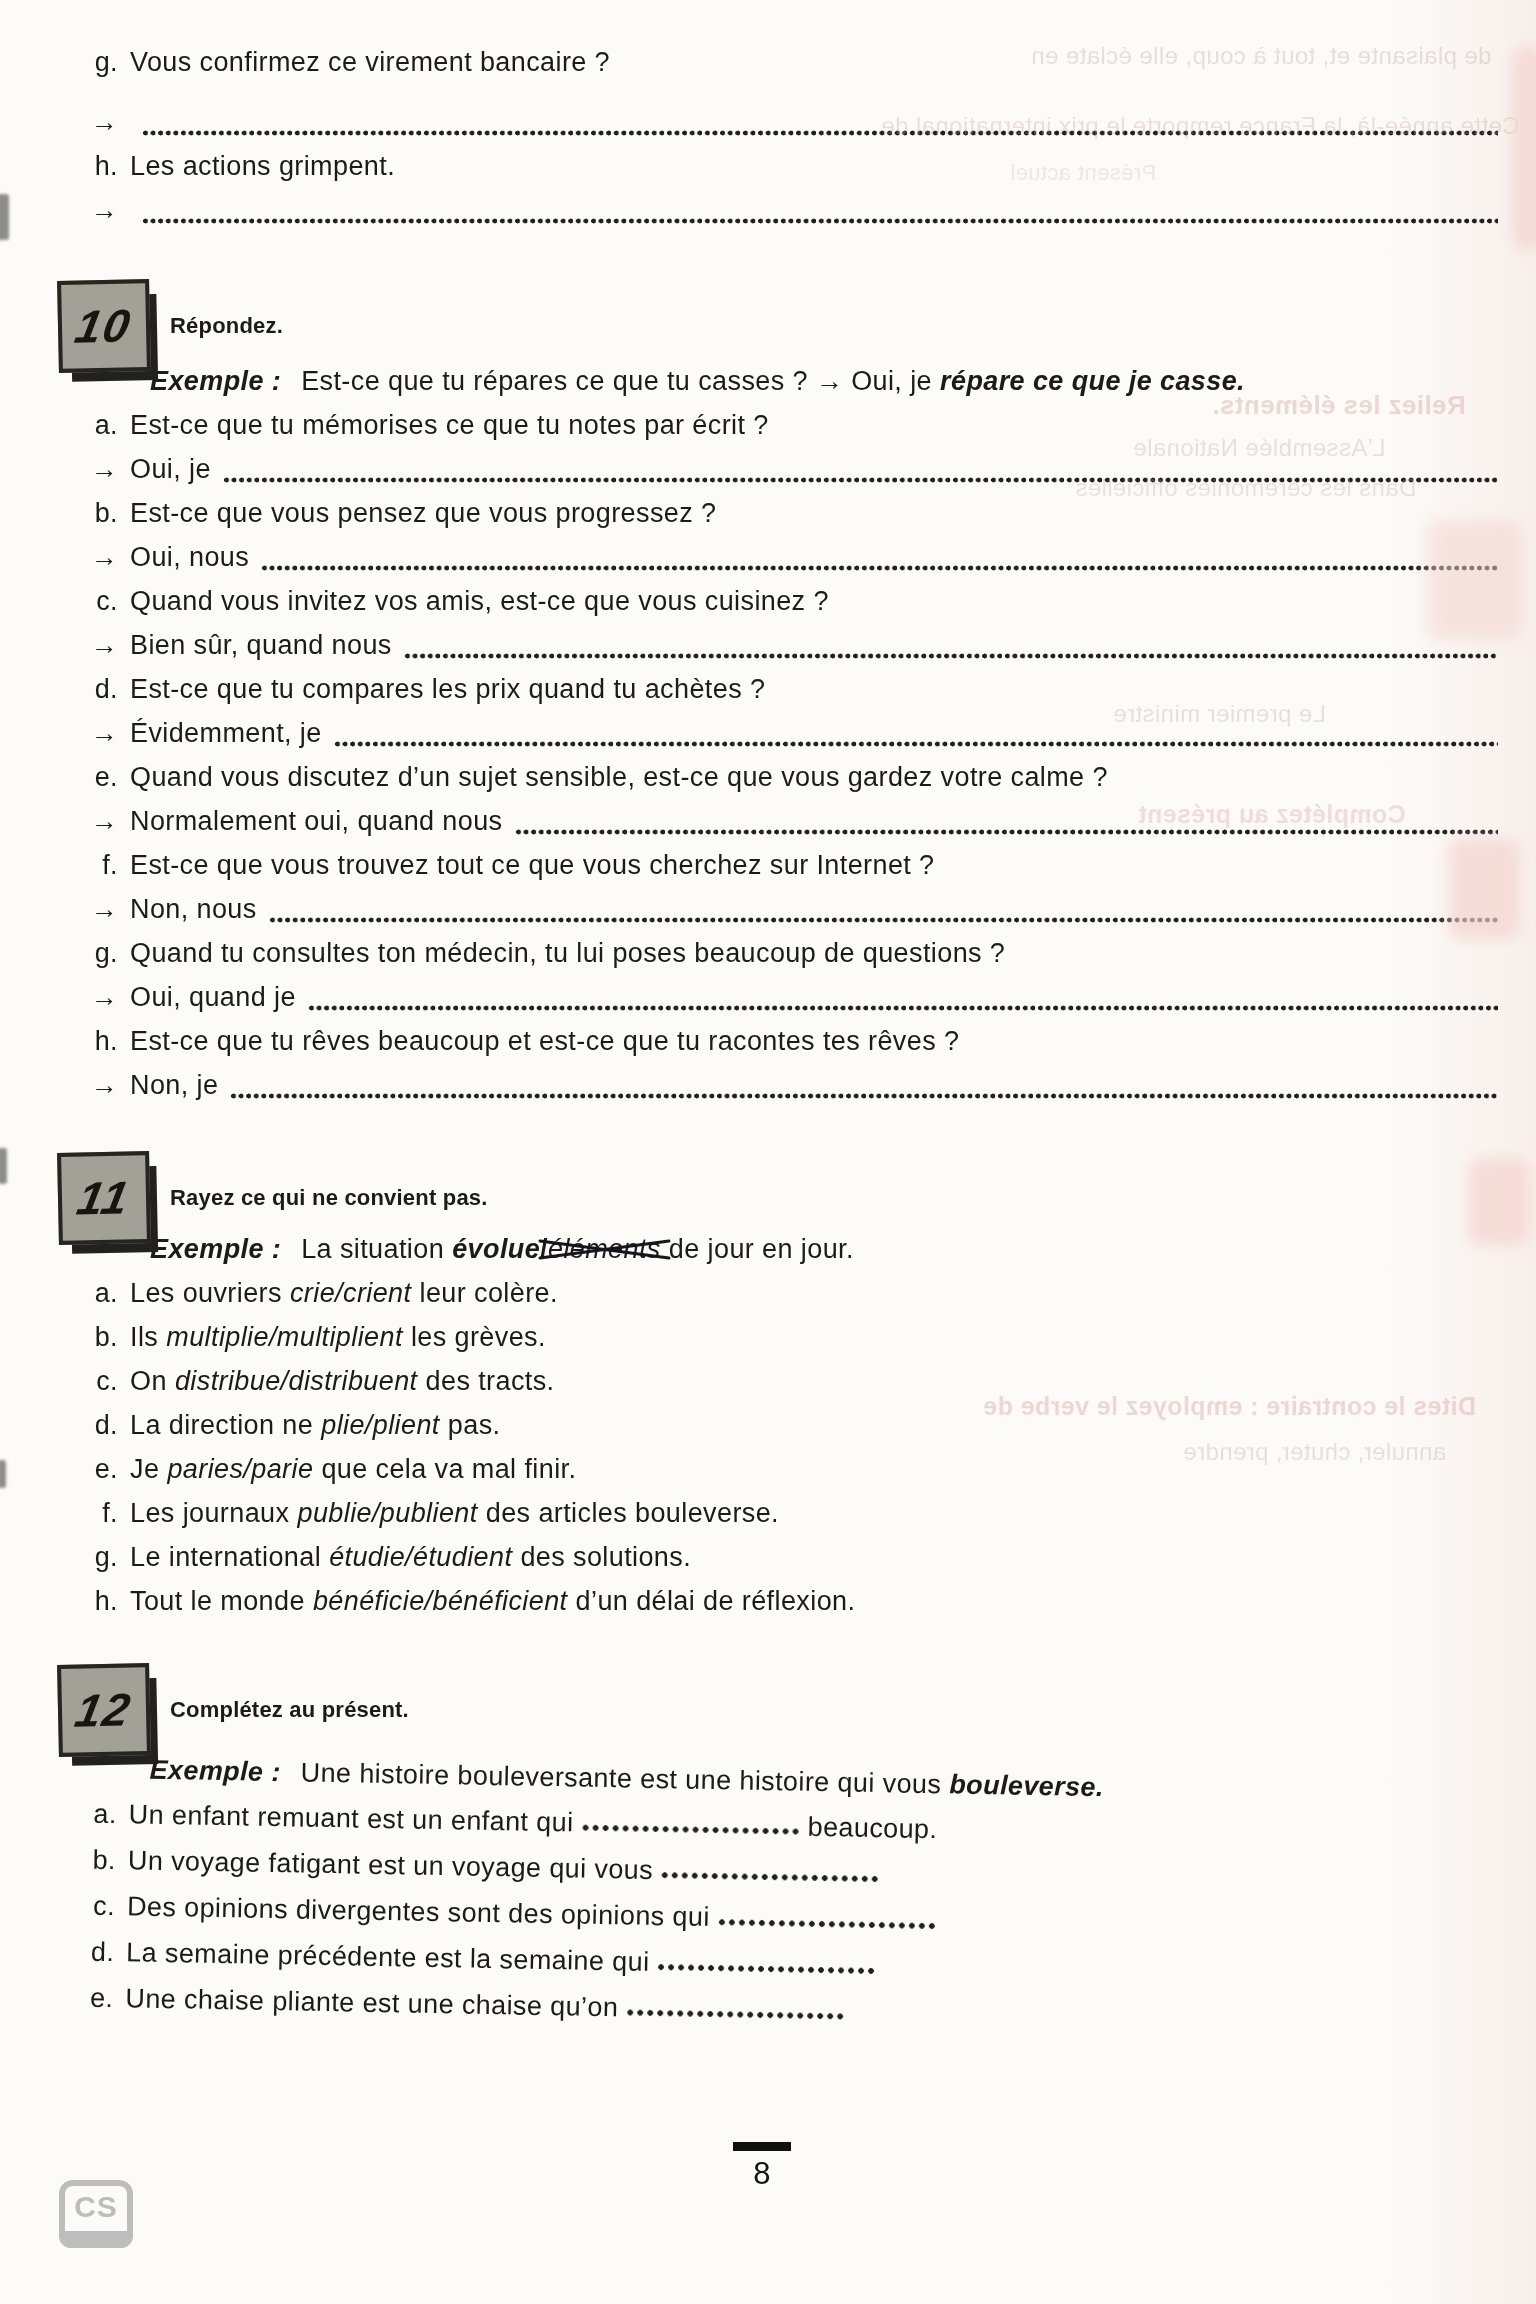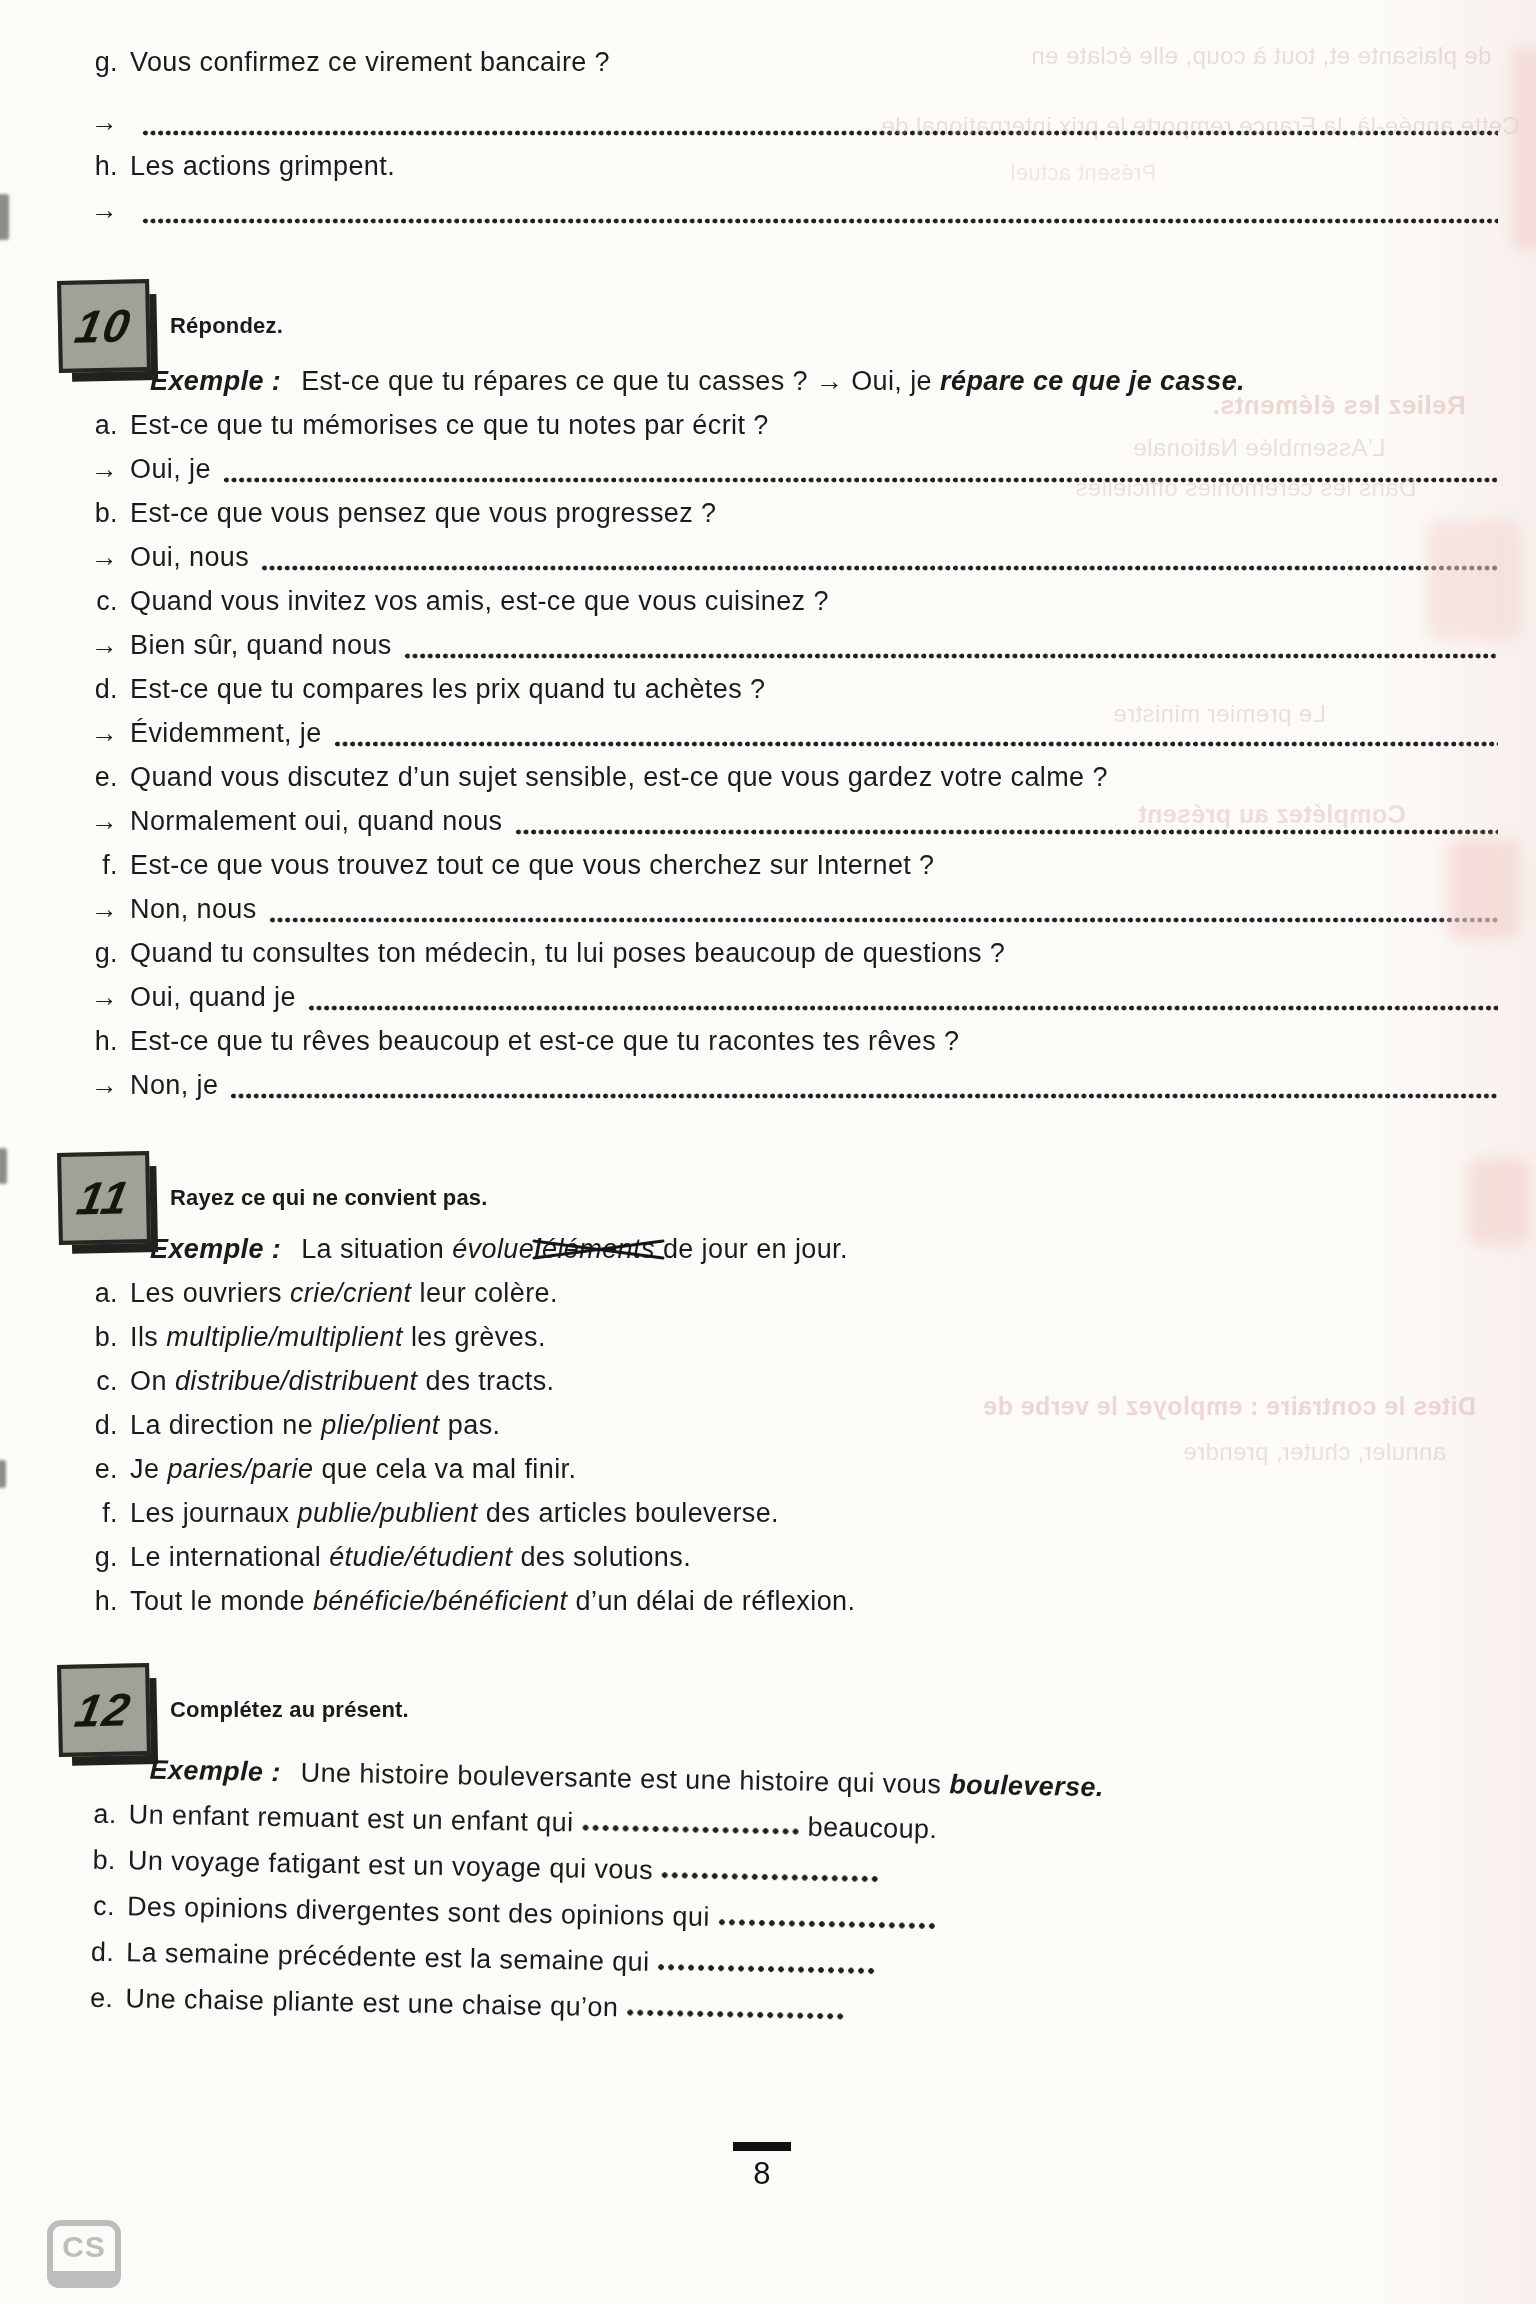--- a/index.html
+++ b/index.html
@@ -47,37 +47,37 @@
 
   
   .example{display:flex;align-items:center;height:44px;margin-left:78px;margin-top:-14px;}
   .example.e2{margin-top:-18px;} .example.e3{margin-top:-16px;}
   .exl{font-weight:bold;font-style:italic;margin-right:20px;white-space:nowrap;}
   .exb{font-weight:bold;font-style:italic;}
 
   
   .fused{white-space:nowrap;}
   .fused > *{margin-left:0!important;}
-  .keep{font-weight:normal;font-style:italic;}
+  .keep{font-weight:bold;font-style:italic;}
   .slash{font-weight:bold;}
   .struck{position:relative;font-style:italic;display:inline-block;}
   .struck::before,.struck::after{
     content:"";position:absolute;left:-10px;right:-10px;top:47%;height:3px;
     background:#15151a;border-radius:2px;
   }
   .struck::before{transform:rotate(7.5deg);}
   .struck::after{transform:rotate(-7.5deg);}
 
   
   .ex12-body{transform:rotate(1.05deg);transform-origin:40px 0;margin-top:6px;}
 
   
   .pagenum-rule{position:absolute;left:733px;top:2142px;width:58px;height:9px;background:#101010;}
   .pagenum{position:absolute;left:733px;top:2156px;width:58px;text-align:center;font-size:31px;color:#141414;}
-  .wm{position:absolute;left:47px;top:2180px;display:flex;align-items:center;color:#bdbdbd;margin-top:40px;}
+  .wm{position:absolute;left:59px;top:2180px;display:flex;align-items:center;color:#bdbdbd;}
   .wm-icon{
     width:74px;height:68px;box-sizing:border-box;border:6px solid #bdbdbd;border-radius:14px;
     position:relative;display:flex;align-items:flex-start;justify-content:center;
     font-weight:bold;font-size:30px;letter-spacing:1px;padding-top:4px;
   }
   .wm-icon::after{content:"";position:absolute;left:-6px;right:-6px;bottom:-6px;height:17px;background:#bdbdbd;border-radius:0 0 12px 12px;}
   .wm-text{margin-left:26px;font-size:50px;letter-spacing:1px;color:#bdbdbd;}
 
   
   .ghost{position:absolute;transform:scaleX(-1);color:#bf9f9b;white-space:nowrap;pointer-events:none;}

